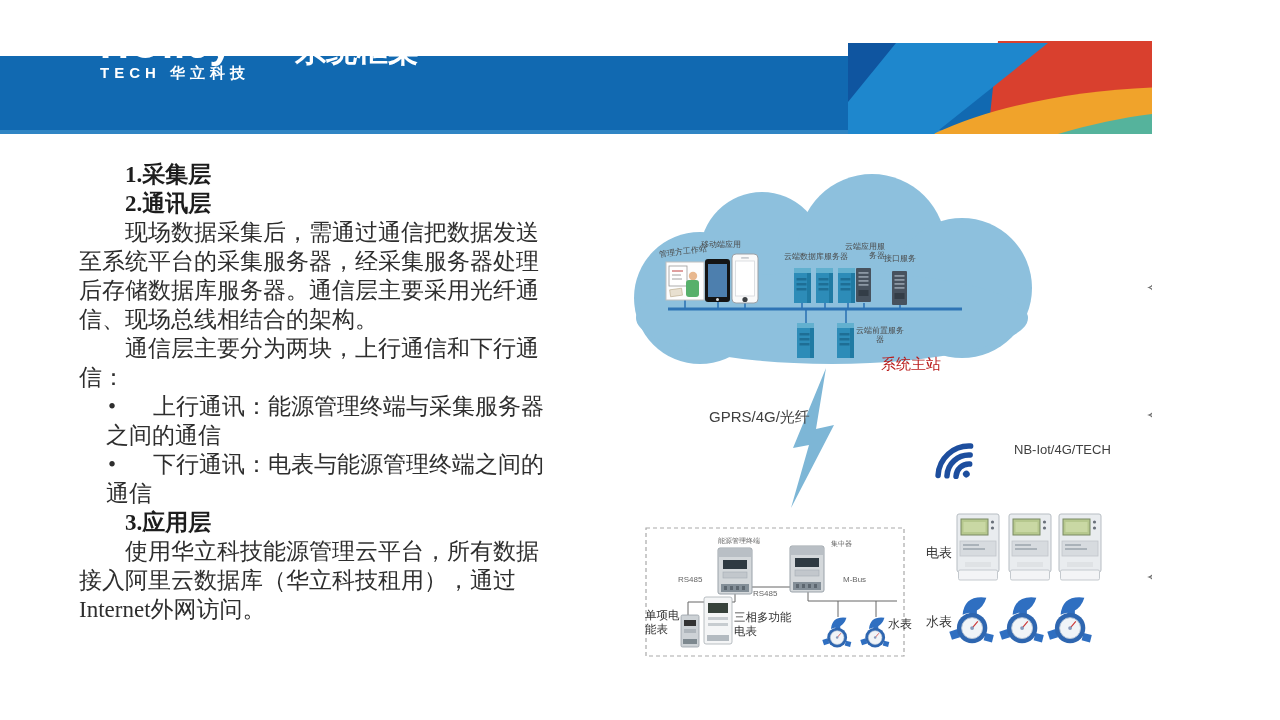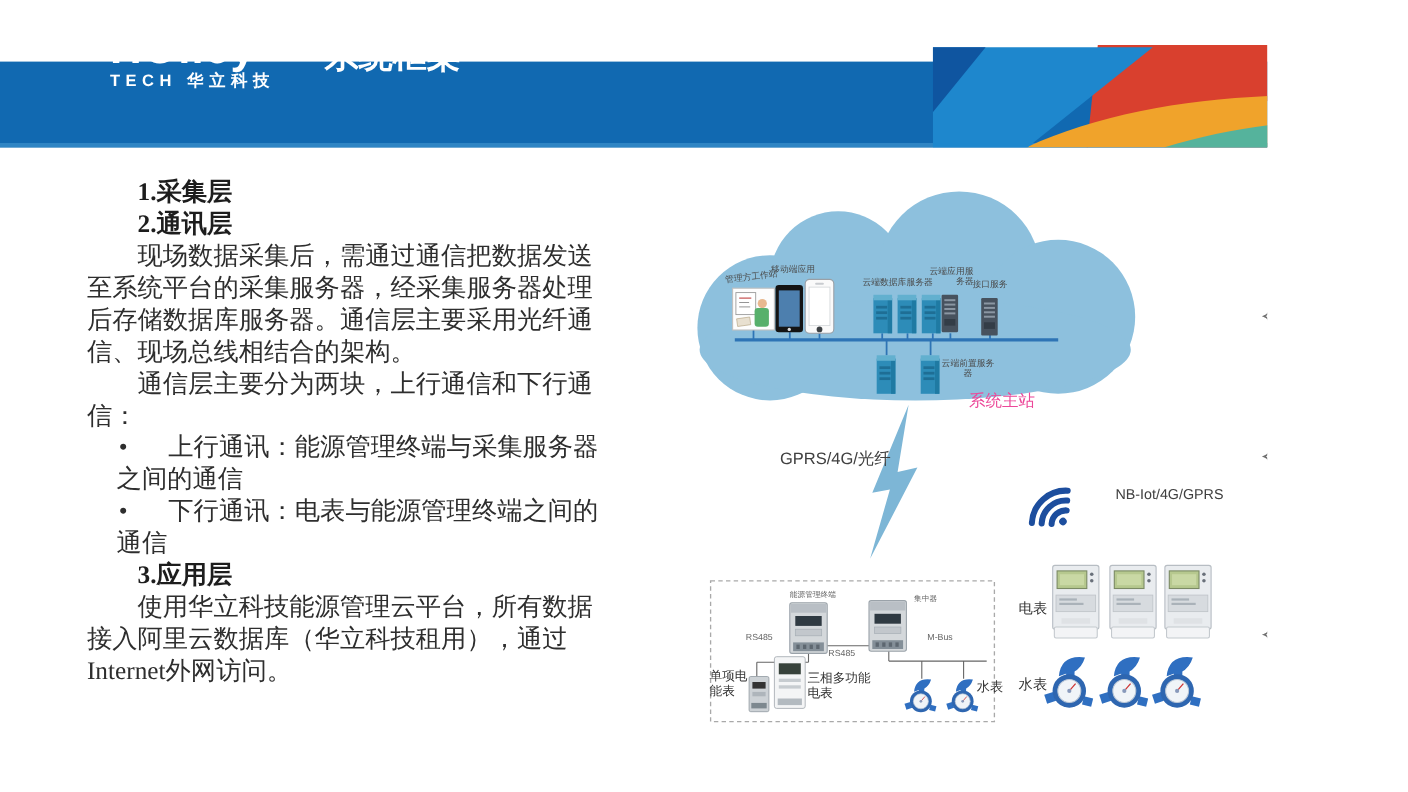--- a/index.html
+++ b/index.html
@@ -30,21 +30,21 @@
   .diagram{position:absolute;left:0;top:0;width:1280px;height:720px;z-index:1;}
 
   .lb{position:absolute;z-index:5;color:#3d3d3d;white-space:nowrap;
       font-family:"Liberation Sans","DejaVu Sans",sans-serif;}
   .l-ws{left:659px;top:230px;font-size:8px;color:#4a4a4a;transform:rotate(-7deg);}
   .l-mobile{left:701px;top:223px;font-size:8px;color:#4a4a4a;}
   .l-db{left:784px;top:235px;font-size:8px;color:#4a4a4a;}
   .l-app{left:839px;top:226px;font-size:8px;color:#4a4a4a;width:46px;white-space:normal;text-align:right;line-height:9px;}
   .l-if{left:884px;top:237px;font-size:8px;color:#4a4a4a;}
   .l-front{left:856px;top:310px;font-size:8px;color:#4a4a4a;width:48px;white-space:normal;text-align:center;line-height:9px;}
-  .l-station{left:881px;top:339px;font-size:15px;color:#ec4899;text-align:right;}
+  .l-station{left:881px;top:339px;font-size:15px;color:#b91c1c;text-align:right;}
   .l-gprs{left:709px;top:392px;font-size:15px;color:#404040;}
   .l-nbiot{left:1014px;top:426px;font-size:13px;color:#404040;}
   .l-term{left:718px;top:520px;font-size:7px;color:#666;}
   .l-conc{left:831px;top:523px;font-size:7px;color:#666;}
   .l-rs485a{left:678px;top:559px;font-size:8px;color:#666;}
   .l-rs485b{left:753px;top:573px;font-size:8px;color:#666;}
   .l-mbus{left:843px;top:559px;font-size:8px;color:#666;}
   .l-single{left:645px;top:592px;font-size:11.5px;color:#333;width:42px;white-space:normal;text-align:left;line-height:14px;}
   .l-three{left:734px;top:594px;font-size:11.5px;color:#333;width:60px;white-space:normal;text-align:left;line-height:14px;}
   .l-waterbox{left:888px;top:600px;font-size:12px;color:#333;}
@@ -273,21 +273,21 @@
   </svg>
 
   <div class="lb l-ws">管理方工作站</div>
   <div class="lb l-mobile">移动端应用</div>
   <div class="lb l-db">云端数据库服务器</div>
   <div class="lb l-app">云端应用服务器</div>
   <div class="lb l-if">接口服务</div>
   <div class="lb l-front">云端前置服务器</div>
   <div class="lb l-station">系统主站</div>
   <div class="lb l-gprs">GPRS/4G/光纤</div>
-  <div class="lb l-nbiot">NB-Iot/4G/GPRS</div>
+  <div class="lb l-nbiot">NB-Iot/4G/TECH</div>
   <div class="lb l-term">能源管理终端</div>
   <div class="lb l-conc">集中器</div>
   <div class="lb l-rs485a">RS485</div>
   <div class="lb l-rs485b">RS485</div>
   <div class="lb l-mbus">M-Bus</div>
   <div class="lb l-single">单项电能表</div>
   <div class="lb l-three">三相多功能电表</div>
   <div class="lb l-waterbox">水表</div>
   <div class="lb l-ebiao">电表</div>
   <div class="lb l-sbiao">水表</div>

